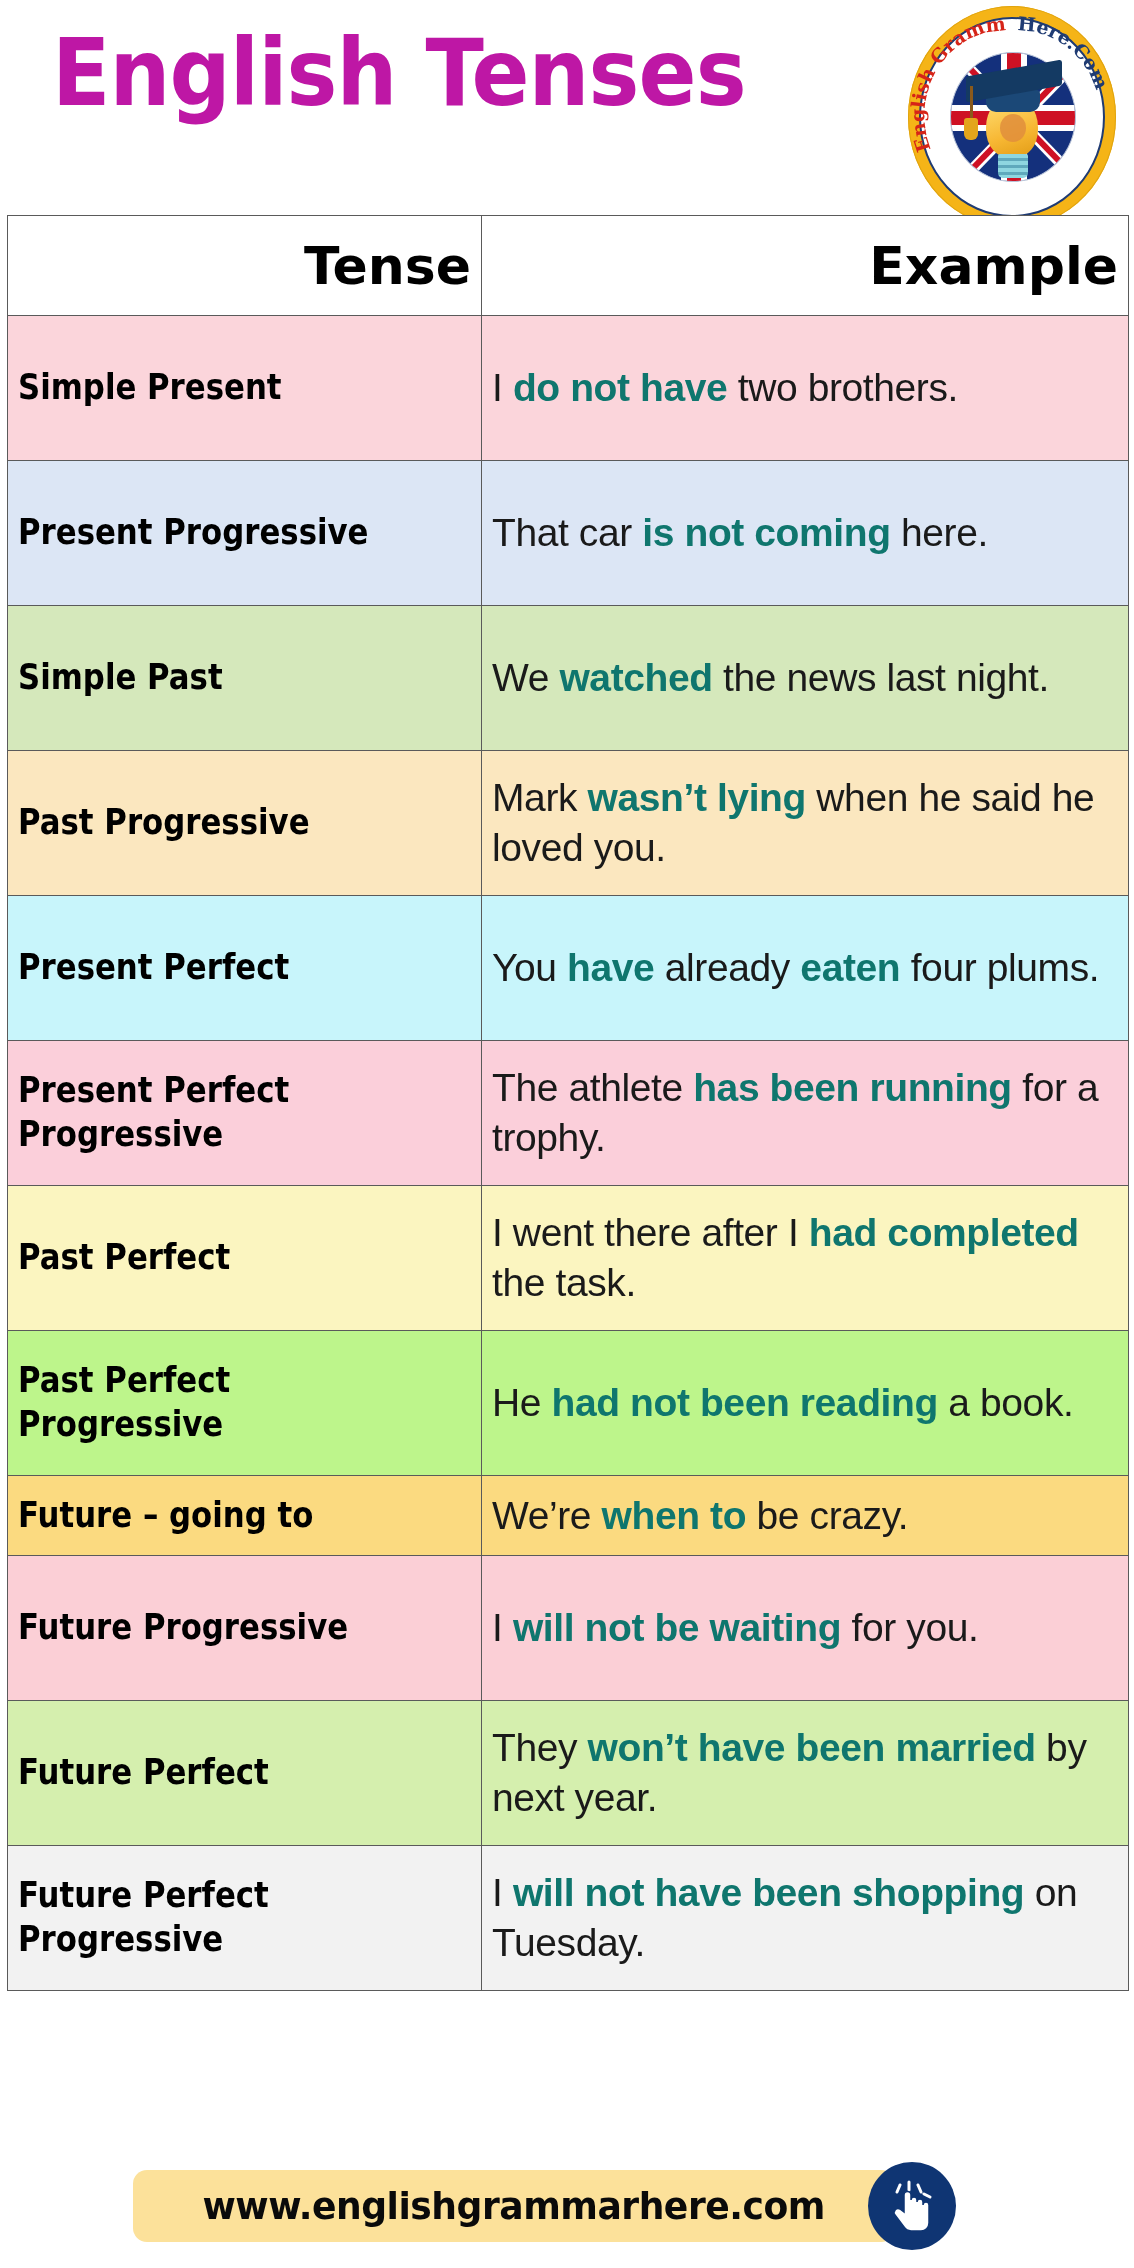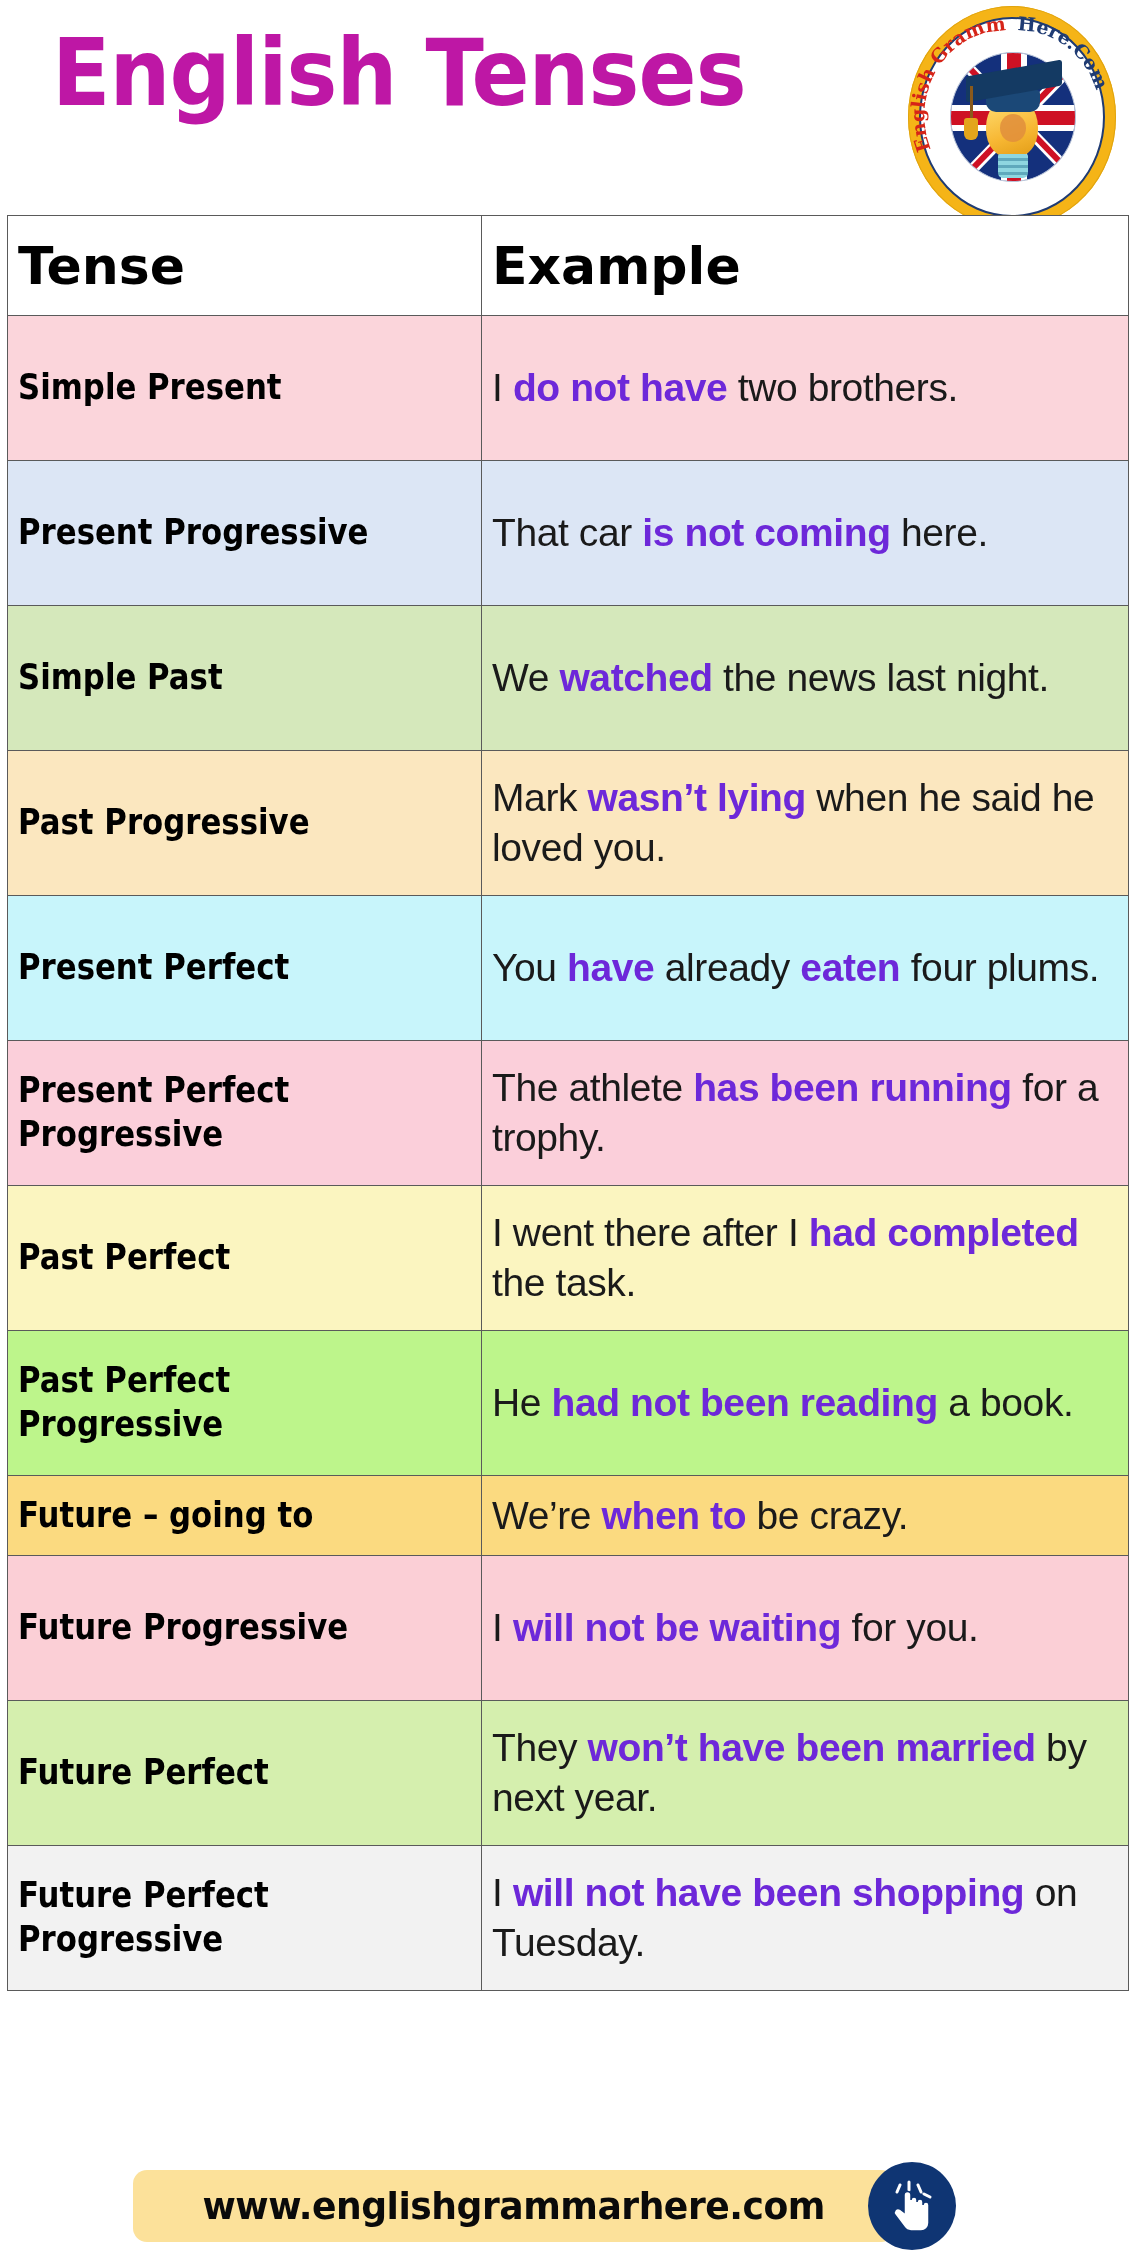--- a/index.html
+++ b/index.html
@@ -161,21 +161,21 @@
   .col-tense { width: 474px; }
   .col-example { width: 647px; }
 
   thead th {
     background: #ffffff;
     height: 100px;
     font-family: "DejaVu Sans", sans-serif;
     font-weight: 700;
     font-size: 52px;
     color: #000;
-    text-align: left;
+    text-align: right;
     letter-spacing: 0px;
   }
 
   .cell-tense {
     font-family: "DejaVu Sans", sans-serif;
     font-weight: 700;
     font-size: 35px;
     line-height: 1.25;
     color: #000;
     text-align: left;
@@ -188,21 +188,21 @@
     font-family: "Liberation Sans", sans-serif;
     font-size: 39px;
     line-height: 1.28;
     color: #1a1a1a;
     text-align: left;
     padding-left: 12px;
     padding-right: 6px;
     letter-spacing: -0.4px;
   }
   .cell-example b {
-    color: #6d28d9;
+    color: #0f766e;
     font-weight: 700;
   }
 
   .r-h80 { height: 80px; }
   .r-h145 { height: 145px; }
 
   
   .footer {
     position: absolute;
     left: 0;

